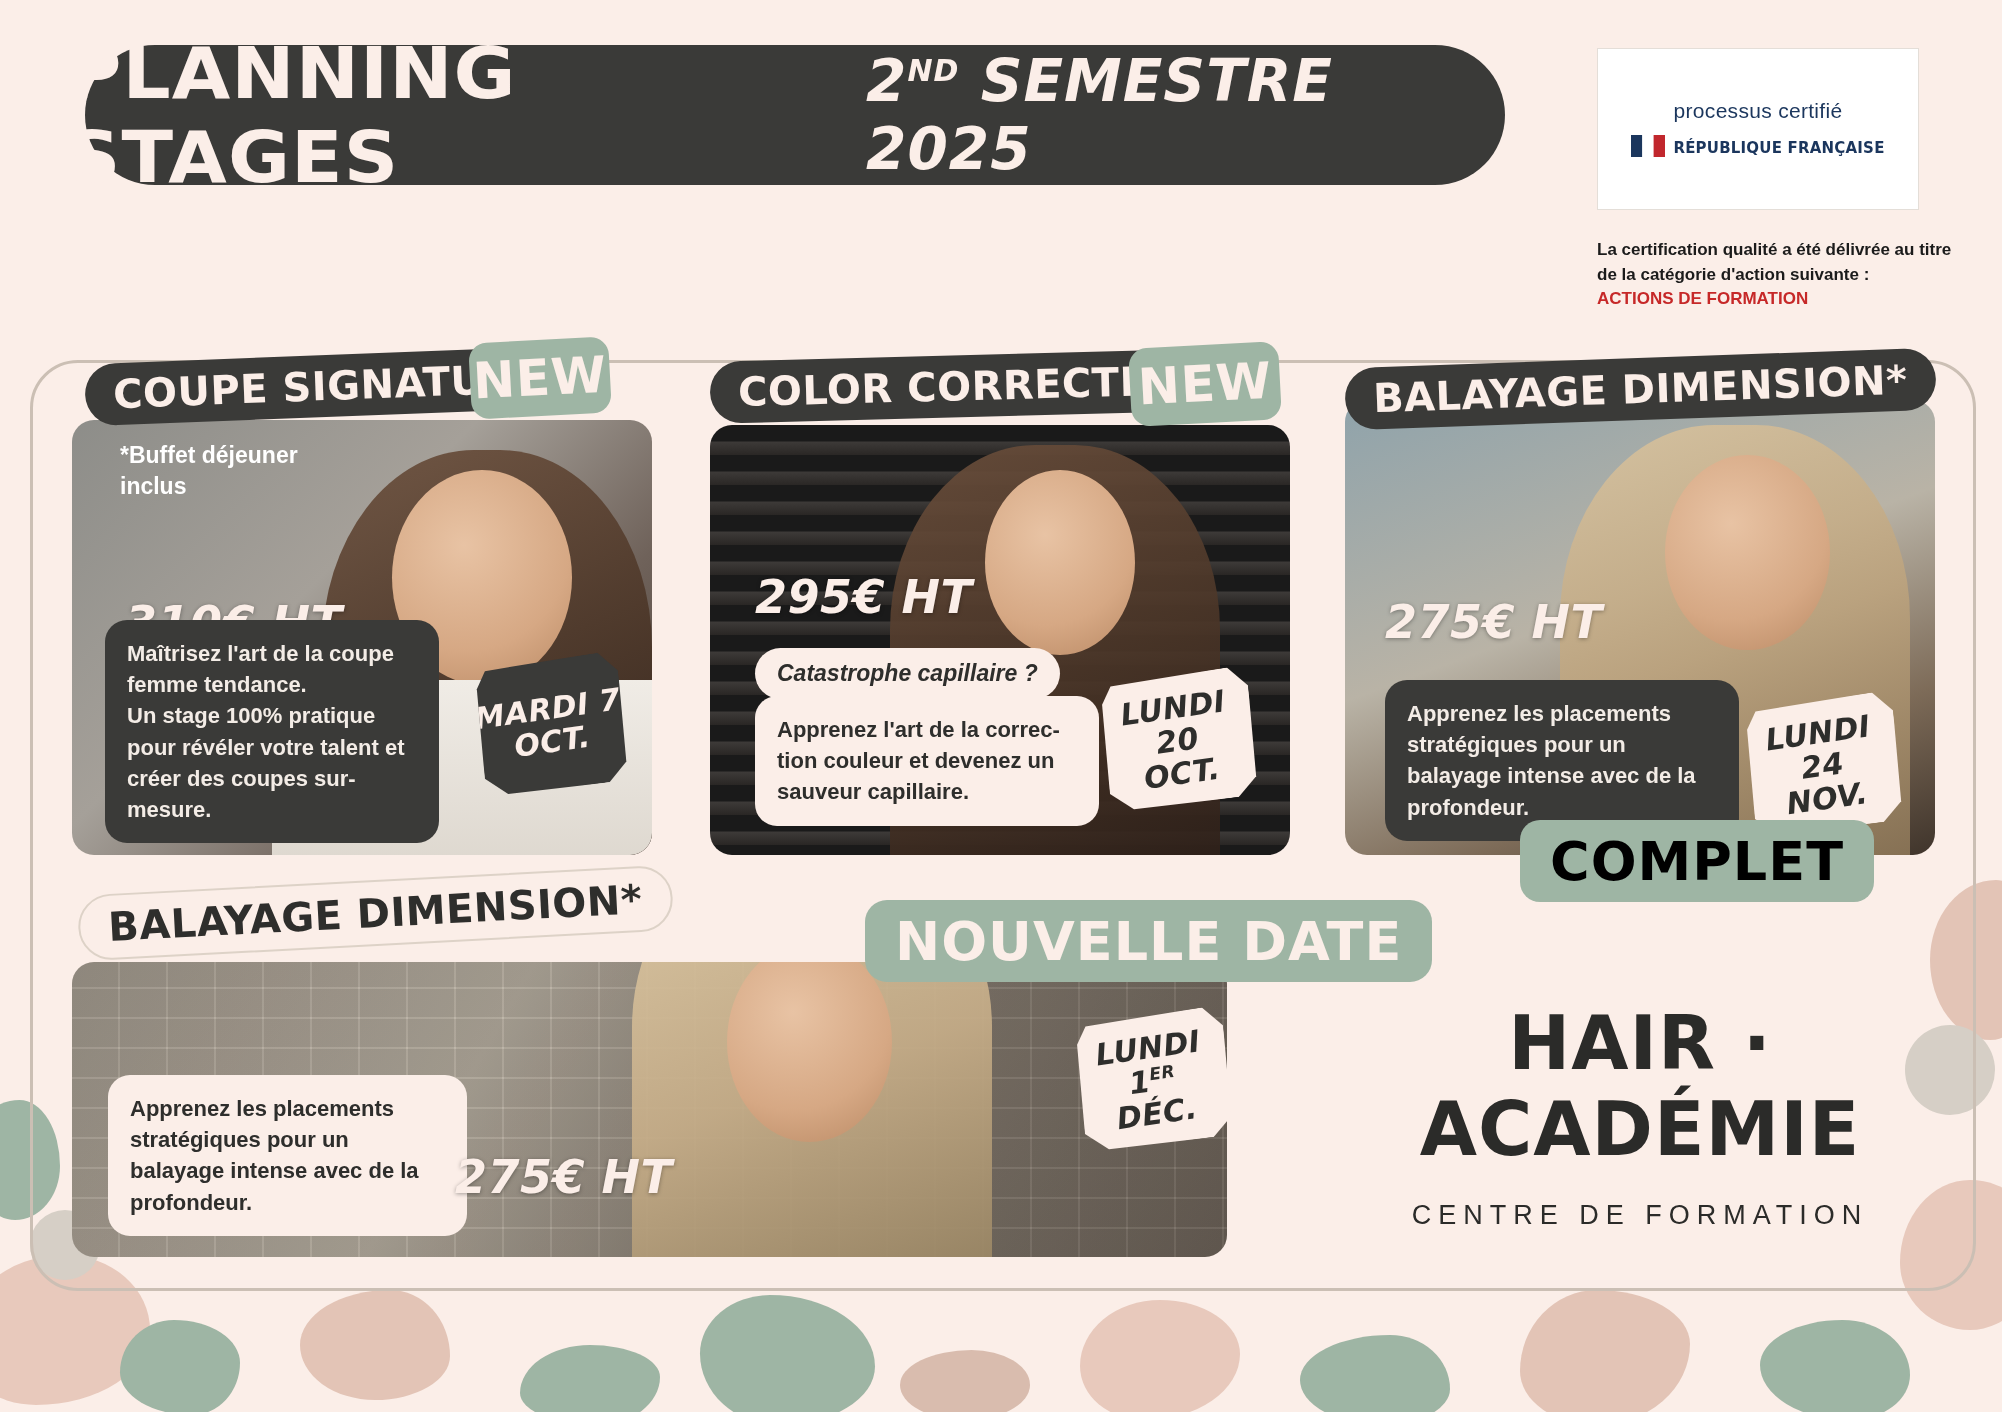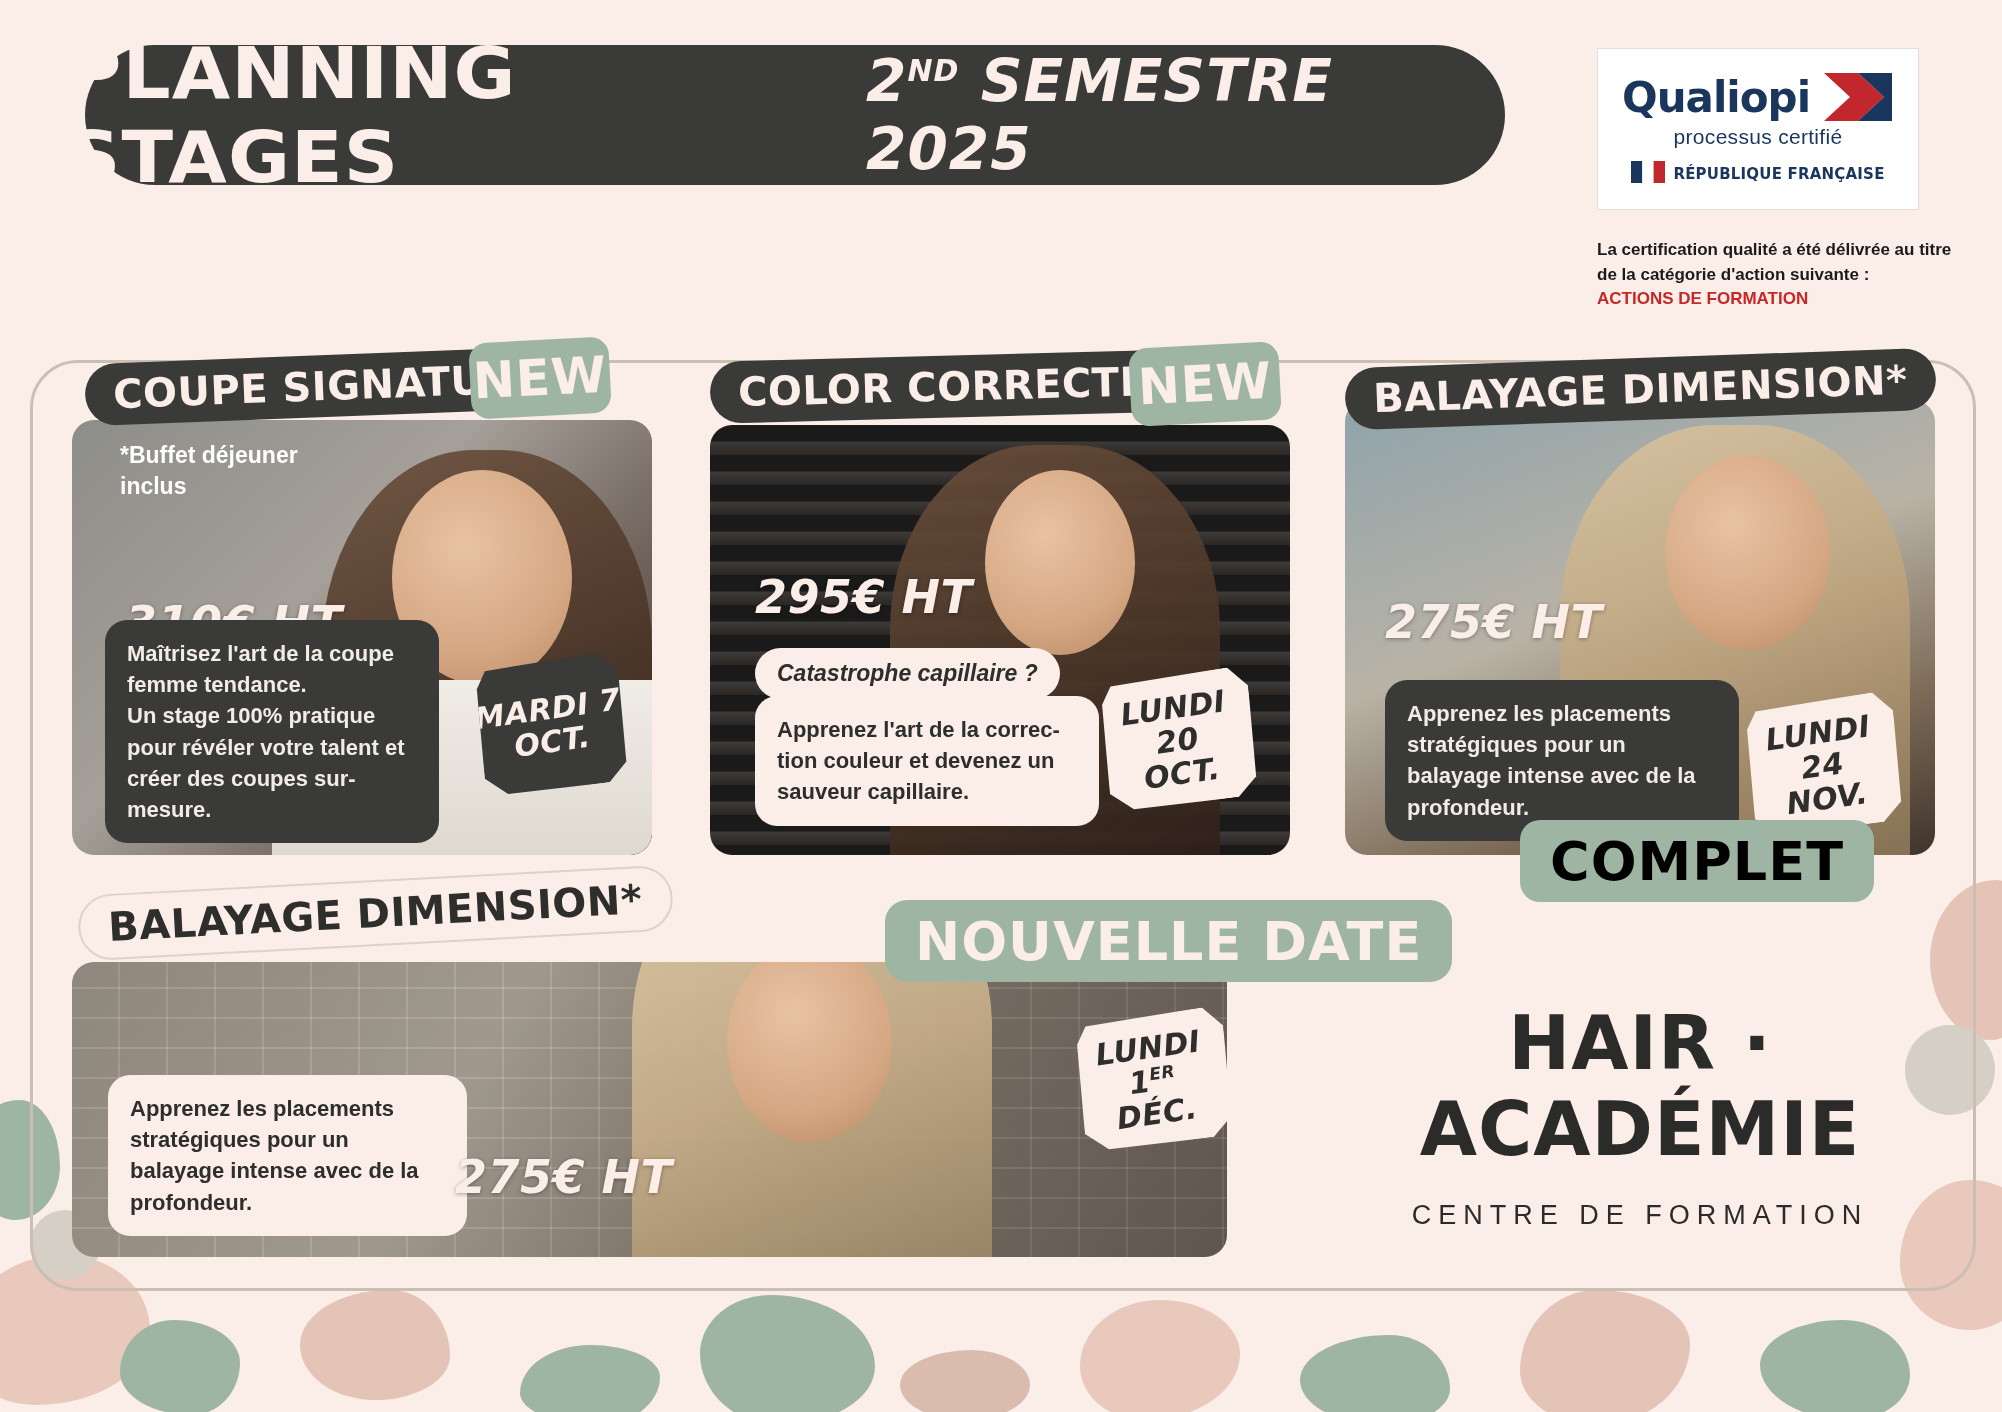--- a/index.html
+++ b/index.html
@@ -175,29 +175,20 @@
 
 <div class="title-pill">
   <span class="title-main">PLANNING STAGES</span>
   <span class="title-sub">
     <span>2</span><span class="title-sup">ND</span>
     <span>SEMESTRE 2025</span>
   </span>
 </div>
 
 <div class="qualiopi-box">
-  <div class="q-row">
-    <span class="q-word">Qualiopi</span>
-    <span class="q-flag">
-      <svg width="70" height="52" viewBox="0 0 70 52">
-        <polygon points="0,2 34,2 60,26 34,50 0,50 26,26" fill="#c1272d"></polygon>
-        <polygon points="36,2 70,2 70,50 36,50 62,26" fill="#1b365d" transform="translate(-2,0)"></polygon>
-      </svg>
-    </span>
-  </div>
   <div class="q-sub">processus certifié</div>
   <div class="q-rf">
     <span>
       <svg width="34" height="22" viewBox="0 0 34 22">
         <rect x="0" y="0" width="11.3" height="22" fill="#1b365d"></rect>
         <rect x="11.3" y="0" width="11.3" height="22" fill="#ffffff"></rect>
         <rect x="22.6" y="0" width="11.4" height="22" fill="#c1272d"></rect>
       </svg>
     </span>
     <span class="q-rf-txt">RÉPUBLIQUE FRANÇAISE</span>
@@ -271,21 +262,21 @@
 
 <div class="card ph-d" style="left:72px;top:962px;width:1155px;height:295px;border-radius:22px;">
   <div style="position:absolute;inset:0;background:repeating-linear-gradient(0deg,rgba(0,0,0,.07) 0 28px,rgba(255,255,255,.05) 28px 30px),repeating-linear-gradient(90deg,rgba(0,0,0,.07) 0 46px,rgba(255,255,255,.05) 46px 48px);"></div>
   <div class="ph-figure" style="left:560px;top:-120px;width:360px;height:420px;border-radius:44% 44% 0 0;
               background:linear-gradient(160deg,#e0cba6 0%,#c6ad88 55%,#9b8765 100%);"></div>
   <div class="ph-face" style="left:655px;top:-20px;width:165px;height:200px;"></div>
 </div>
 <div class="label-pill light" style="left:78px;top:880px;height:62px;font-size:40px;transform:rotate(-3deg);border:2px solid #ddd2c7;">
   <span>BALAYAGE DIMENSION*</span>
 </div>
-<div class="nouvelle" style="left:885px;top:900px;height:82px;">
+<div class="nouvelle" style="left:865px;top:900px;height:82px;">
   <span>NOUVELLE DATE</span>
 </div>
 <div class="desc light" style="left:108px;top:1075px;width:315px;">Apprenez les placements stratégiques pour un balayage intense avec de la profondeur.</div>
 <div class="price" style="left:455px;top:1150px;">275€ HT</div>
 <div class="datetag lightbg blob-shape" style="left:1075px;top:1015px;width:155px;height:130px;transform:rotate(-8deg);">
   <span>
     <span>LUNDI 1</span><span class="sup">ER</span>
   </span>
   <span>DÉC.</span>
 </div>

